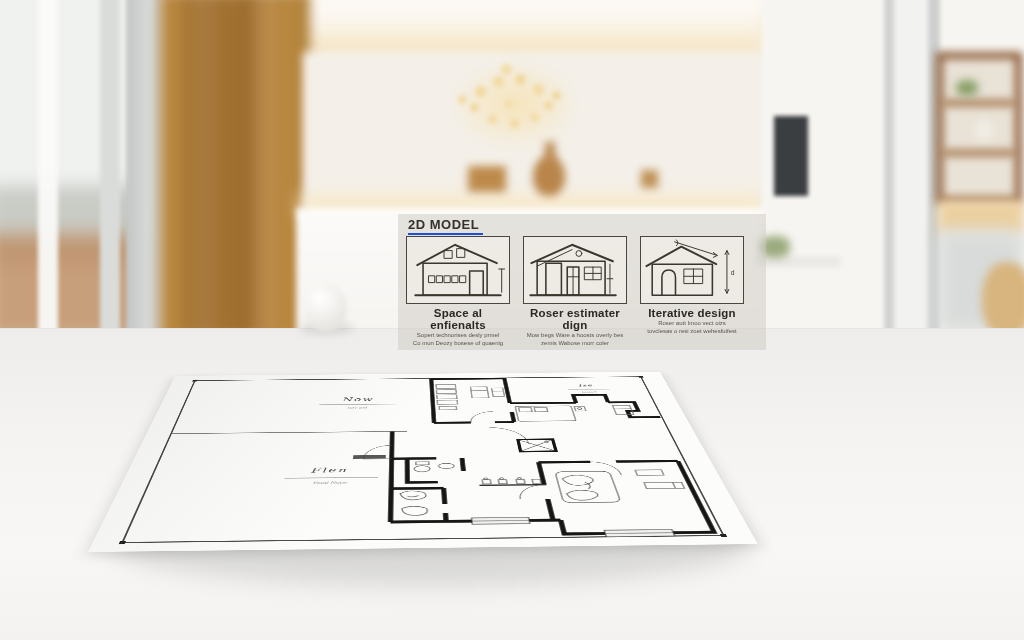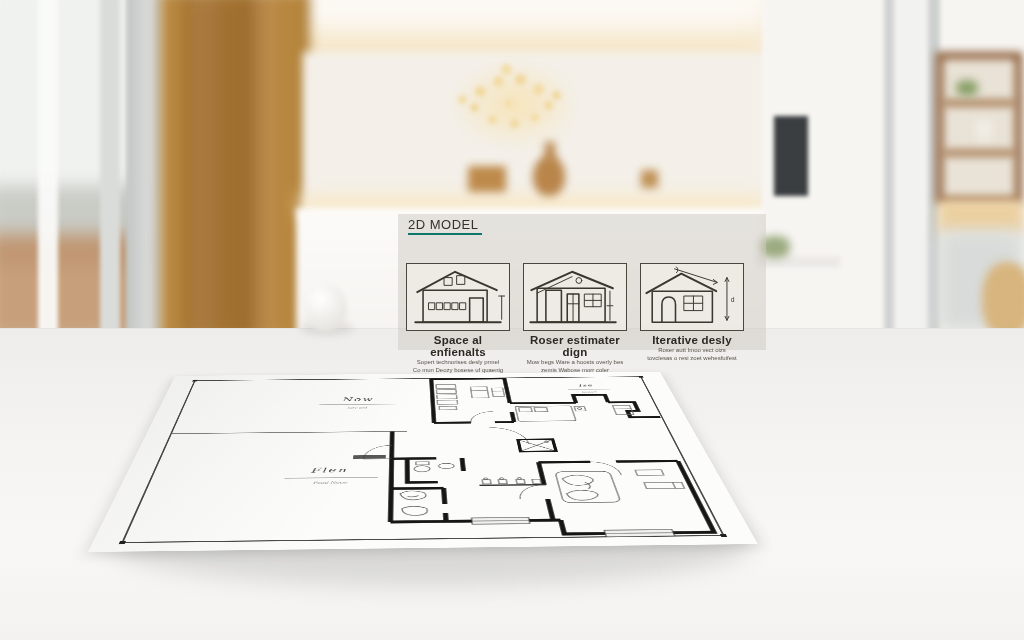--- a/index.html
+++ b/index.html
@@ -55,23 +55,23 @@
   .paper-shadow{left:110px;top:505px;width:640px;height:80px;border-radius:50%;background:rgba(0,0,0,.12);filter:blur(12px);}
   
   .paper-wrap{left:0;top:0;width:1024px;height:640px;perspective:900px;perspective-origin:425px 548px;pointer-events:none;}
   .paper{position:absolute;left:90px;top:128px;width:670px;height:420px;background:#fcfcfb;
     transform-origin:50% 100%;transform:rotateX(55deg) rotateZ(-1.2deg);
     box-shadow:0 6px 18px rgba(0,0,0,.14);}
   .paper::after{content:"";position:absolute;inset:0;background:linear-gradient(110deg,rgba(0,0,0,.05),rgba(0,0,0,0) 45%);}
   .paper svg{width:100%;height:100%;display:block;}
   
   .band{left:398px;top:214px;width:368px;height:136px;background:rgba(206,201,193,.50);z-index:40;}
-  .band-title{position:absolute;left:10px;top:3px;font-size:13px;font-weight:normal;color:#36322b;
-    letter-spacing:.5px;border-bottom:2px solid #0f766e;padding:0 4px 1px 0;}
-  .cards{position:absolute;left:8px;top:22px;display:flex;gap:13px;margin-top:27px;}
+  .band-title{position:absolute;left:10px;top:3px;font-size:13px;font-weight:bold;color:#36322b;
+    letter-spacing:.5px;border-bottom:2px solid #1d4ed8;padding:0 4px 1px 0;}
+  .cards{position:absolute;left:8px;top:22px;display:flex;gap:13px;}
   .card{width:104px;}
   .card-box{width:104px;height:68px;background:rgba(241,238,232,.8);border:1.5px solid #4a453d;box-sizing:border-box;}
   .card-box svg{width:100%;height:100%;display:block;}
   .card-cap{margin-top:3px;text-align:center;font-size:11.5px;font-weight:bold;color:#2b2722;letter-spacing:.2px;}
   .card-sub{text-align:center;font-size:6px;line-height:7px;color:#57524b;margin-top:1px;}
   .house{stroke:#3b362e;fill:none;stroke-width:1.6;stroke-linecap:round;stroke-linejoin:round;}
   .house .thin{stroke-width:1;}
   
   .lot{stroke:#4a4a48;stroke-width:2;fill:none;}
   .thinw{stroke:#5a5a58;stroke-width:1.5;fill:none;}
@@ -308,21 +308,21 @@
             <path class="thin" d="M34,5 L78,19 M74,16 L78,19 L74,21"></path>
             <path class="thin" d="M36,3 q3,3 0,6"></path>
             <path d="M21,60 L21,42 q0,-8 7,-8 q7,0 7,8 L35,60"></path>
             <rect class="thin" x="44" y="33" width="19" height="15"></rect>
             <line class="thin" x1="53.5" y1="33" x2="53.5" y2="48"></line>
             <line class="thin" x1="44" y1="40.5" x2="63" y2="40.5"></line>
             <path class="thin" d="M88,14 L88,58 M86,18 L88,14 L90,18 M86,54 L88,58 L90,54"></path>
             <text x="92" y="39" font-size="7" stroke="none" fill="#3b362e">d</text>
           </svg>
         </div>
-        <div class="card-cap">Iterative desly</div>
+        <div class="card-cap">Iterative design</div>
         <div class="card-sub">Roser autt Imoo vect oizs</div>
         <div class="card-sub">tovclesas o resi zoet wehesfuifest</div>
       </div>
 
     </div>
   </div>
 
 </div>
 
 </body></html>

